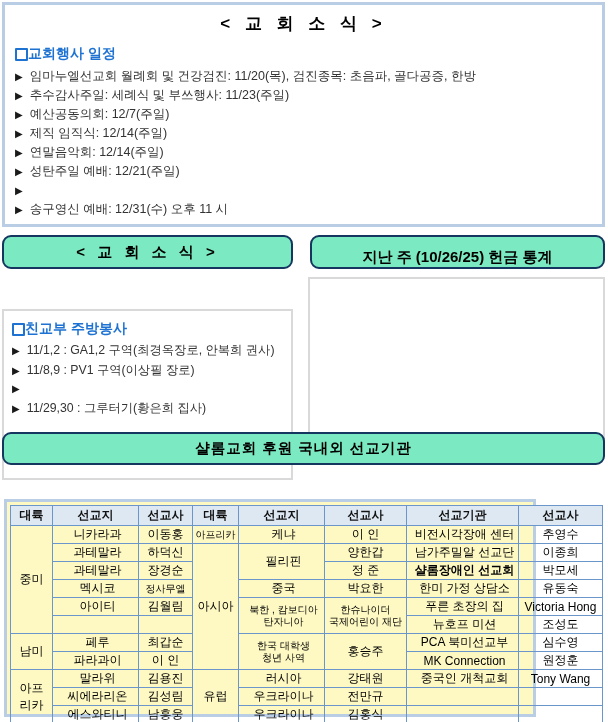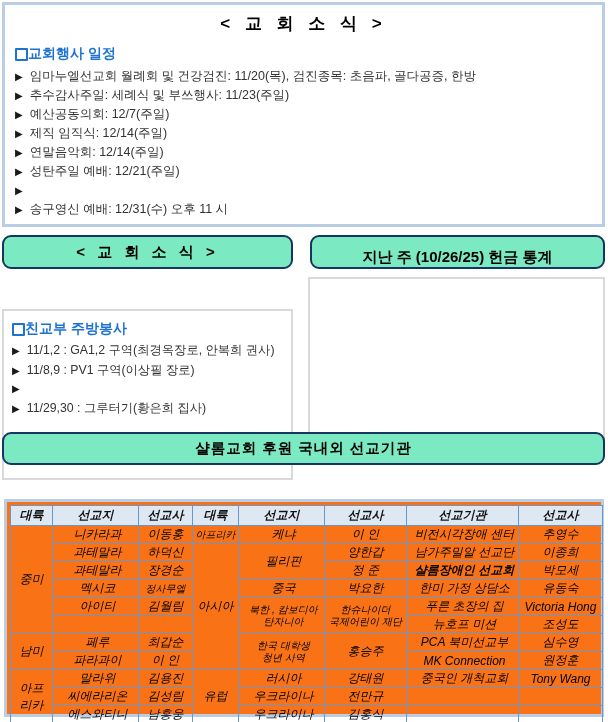--- a/index.html
+++ b/index.html
@@ -35,22 +35,22 @@
   .cb-left{left:2px;top:277px;width:291px;height:171px;margin-top:32px;}
   .cb-right{left:308px;top:277px;width:297px;height:173px;}
   .cb-left .blue-heading{margin:9px 0 3px 8px;}
   .cb-left ul.blist{padding-left:8px;}
   .cb-left ul.blist li{font-size:12.3px;line-height:18.5px;}
 
   
   .banner{left:2px;top:432px;width:603px;height:33px;font-size:14.5px;letter-spacing:1px;}
 
   
-  .table-frame{left:4px;top:499px;width:600px;height:218px;
-    border:3px solid var(--frame-border,#B9CDE5);background:#f97316;padding:3px;font-style:italic;}
+  .table-frame{left:4px;top:499px;width:532px;height:218px;
+    border:3px solid var(--frame-border,#B9CDE5);background:#fef9c3;padding:3px;}
   table{width:100%;height:100%;border-collapse:collapse;table-layout:fixed;}
   th,td{border:1px solid var(--table-border,#6A96CC);font-size:12px;
     text-align:center;vertical-align:middle;padding:0 2px;white-space:pre-line;
     overflow:hidden;}
   thead th{background:var(--table-header-bg,#DEE8F3);font-weight:bold;height:19px;
     color:#111;}
   tbody tr{height:17px;}
   td.a-left{text-align:center;padding-left:6px;}
   td.small{font-size:10px;line-height:12px;}
   td.bold{font-weight:bold;}

